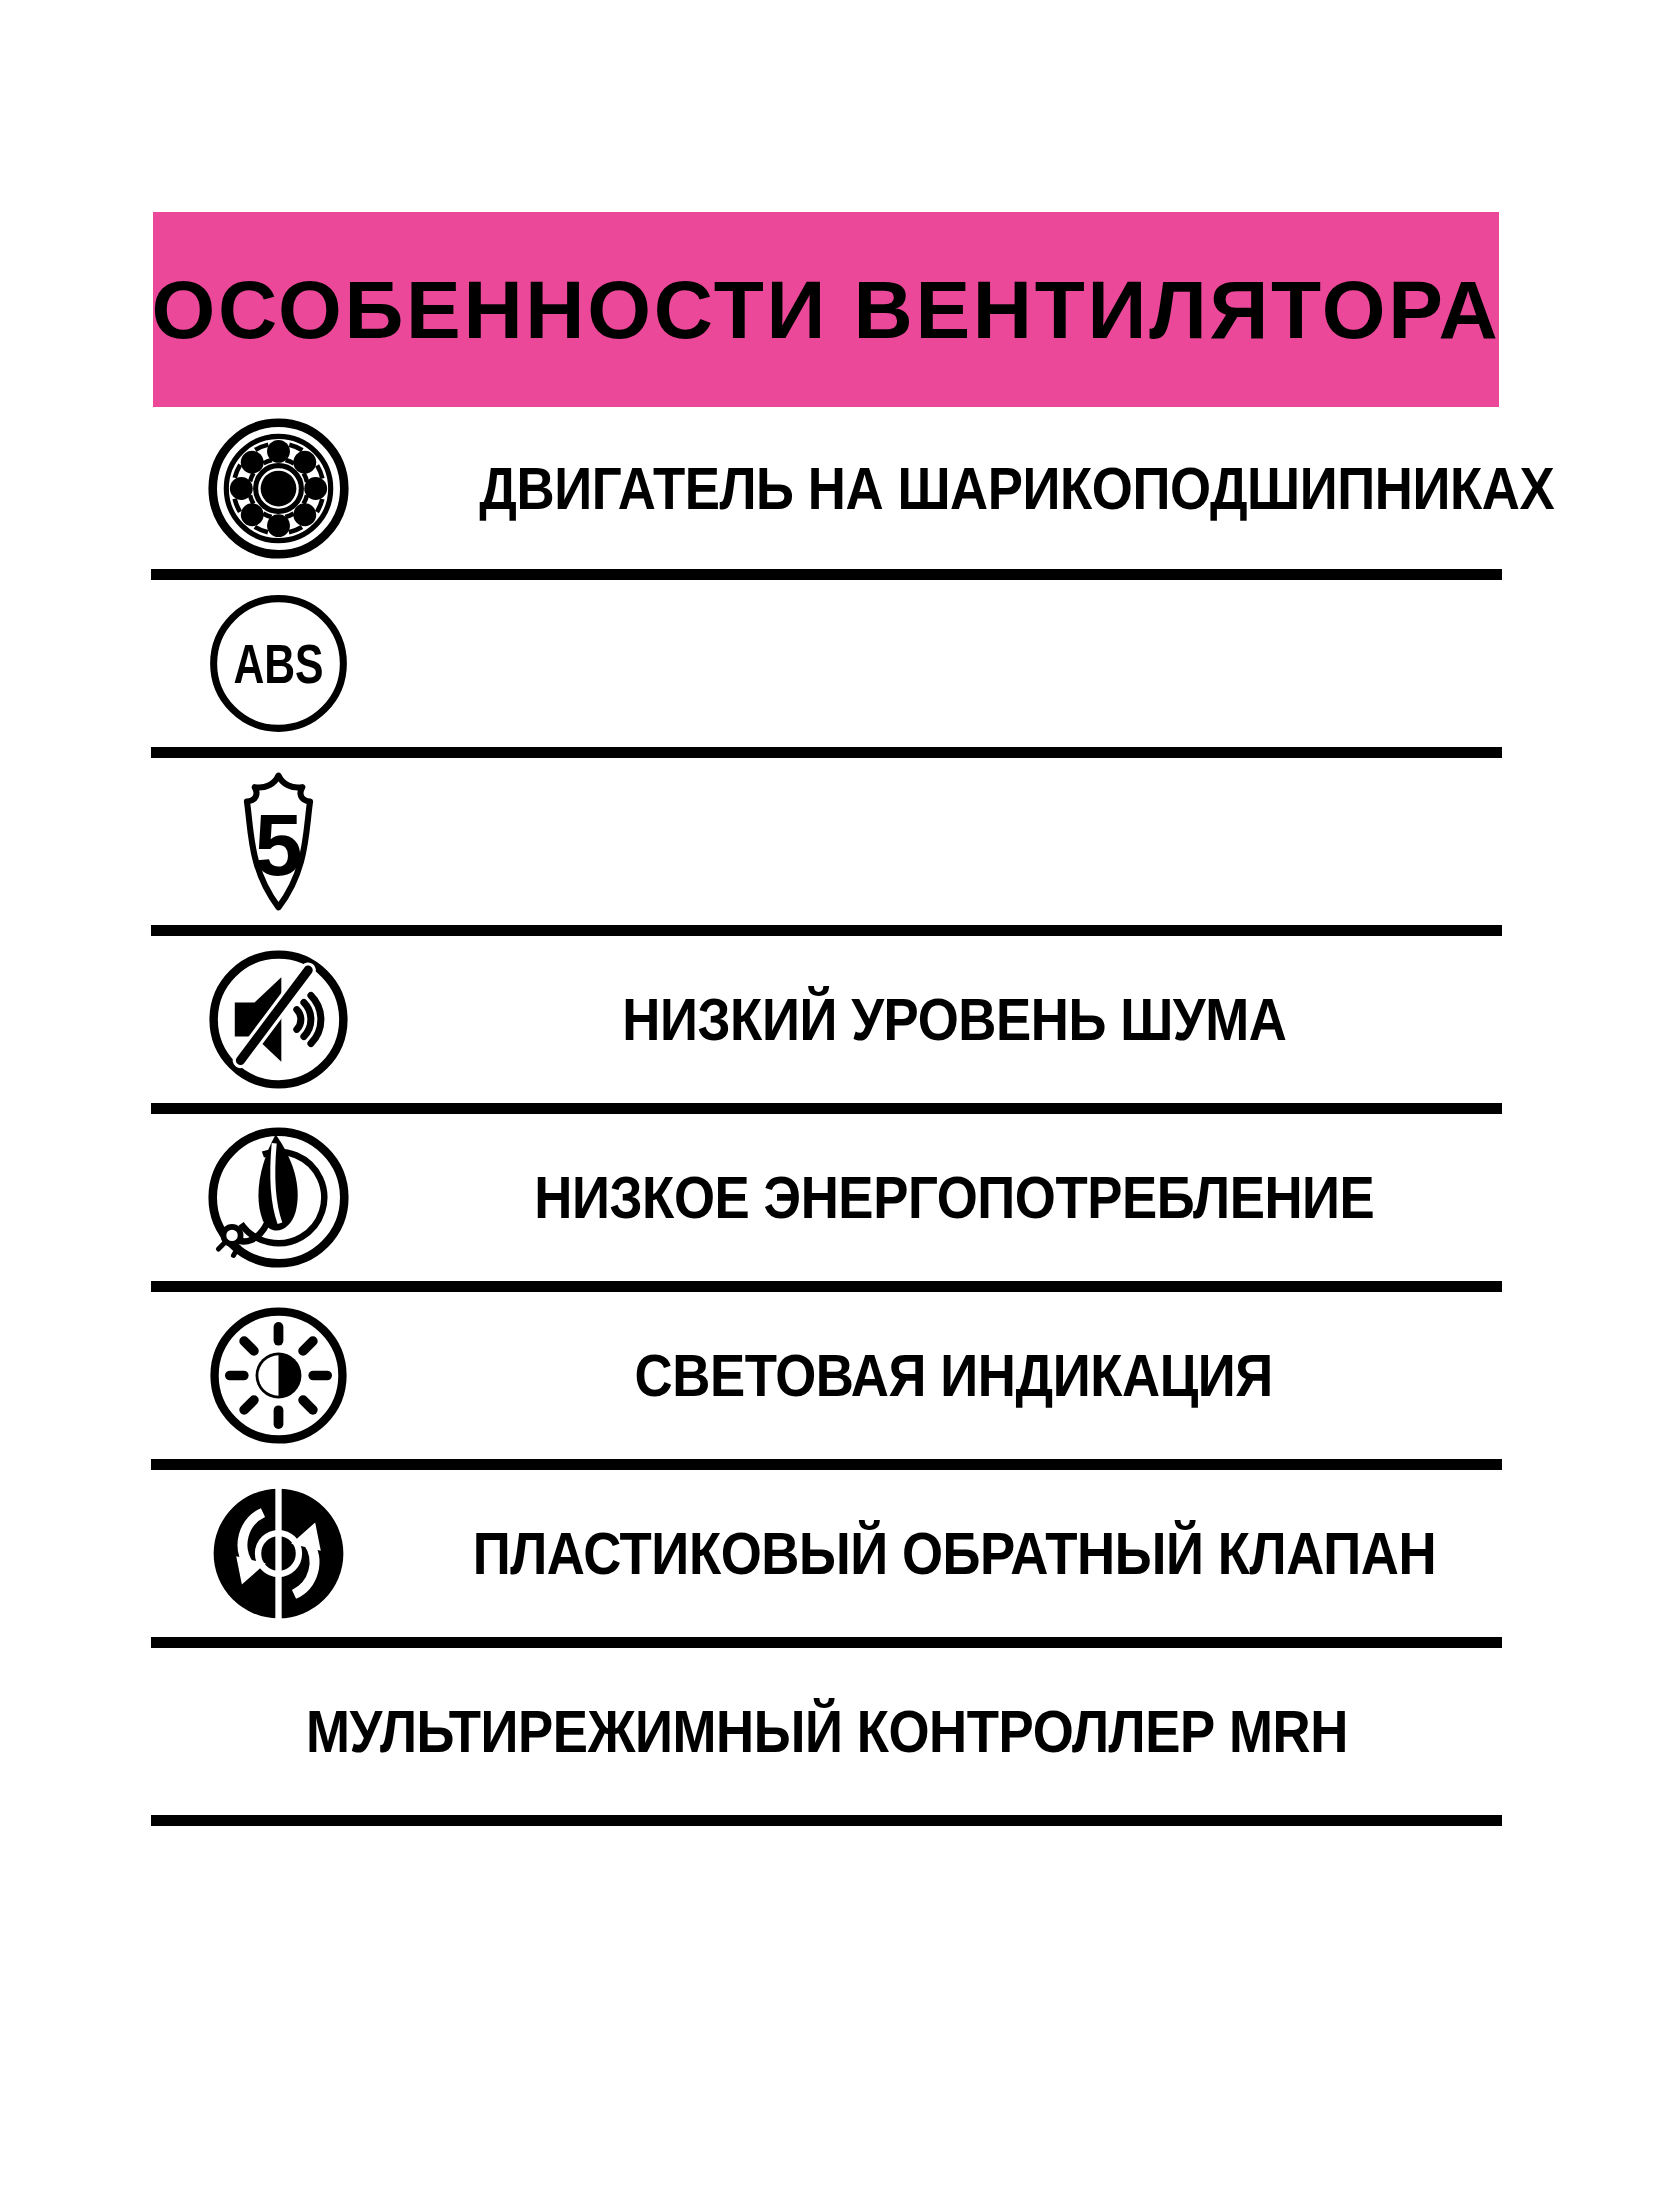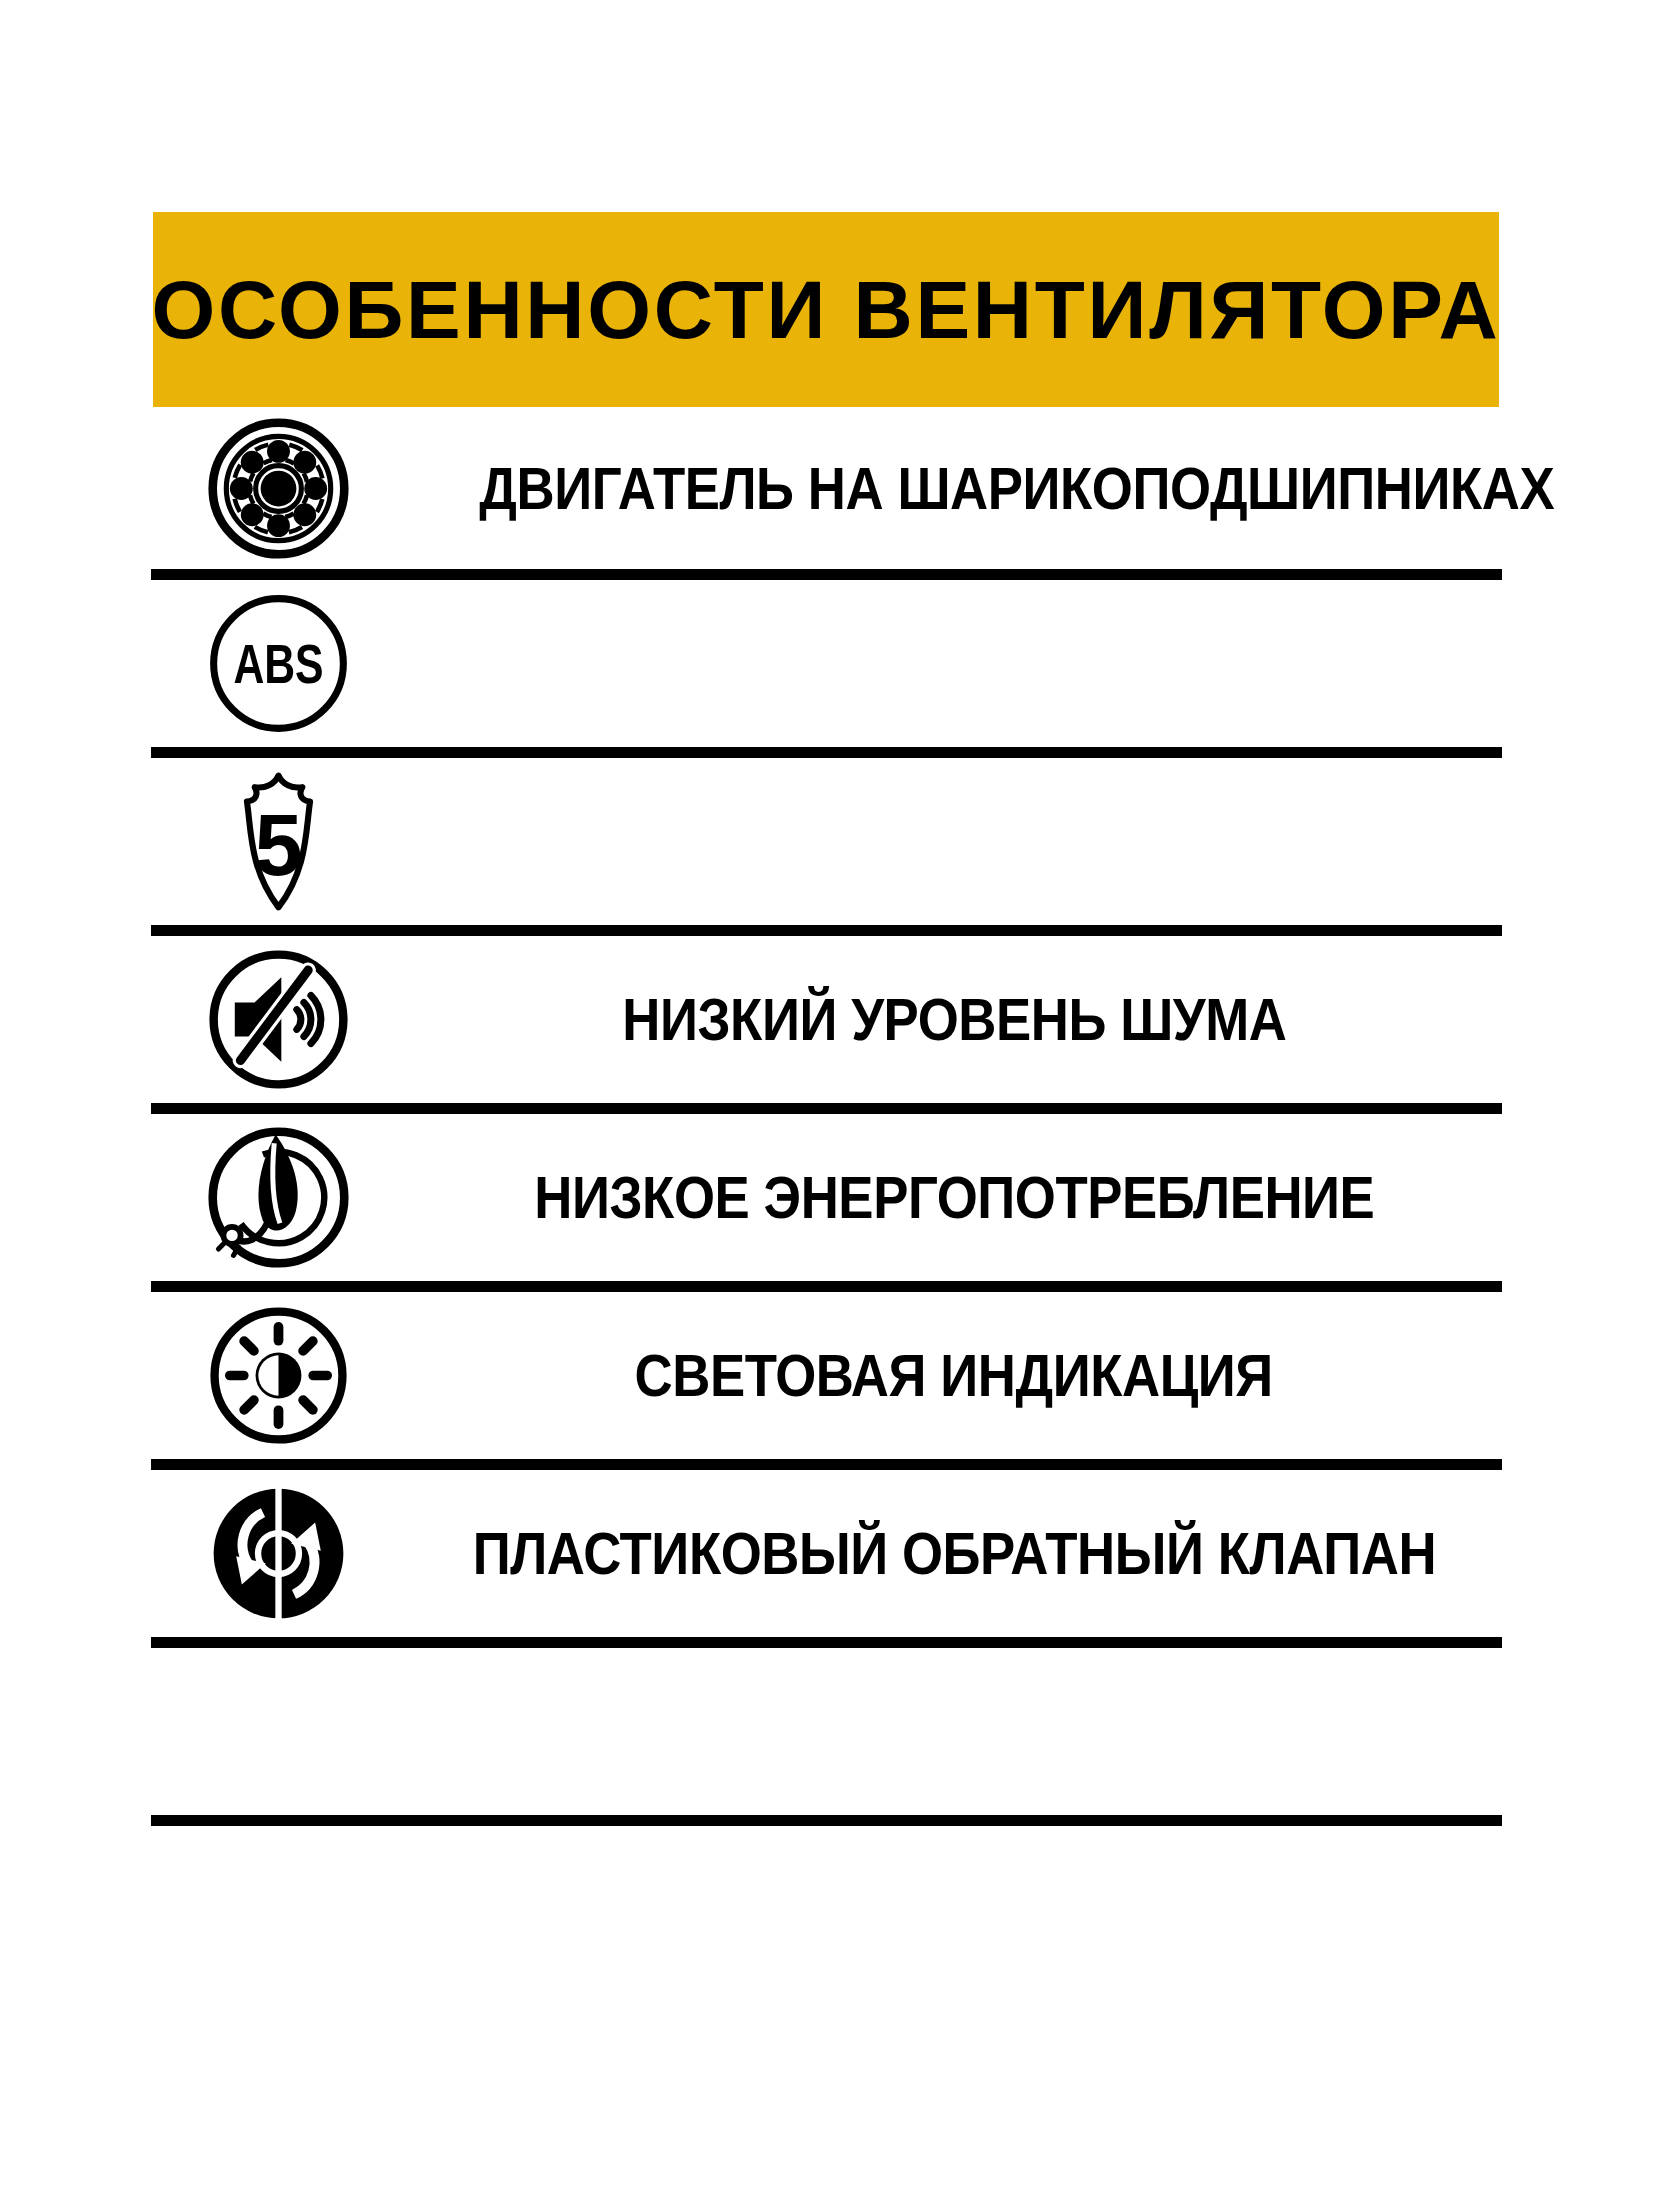--- a/index.html
+++ b/index.html
@@ -4,21 +4,21 @@
 <style>
   html,body{margin:0;padding:0;}
   body{
     width:1654px;height:2205px;background:#ffffff;
     font-family:"Liberation Sans",sans-serif;color:#000;
     position:relative;overflow:hidden;
   }
   .page{position:absolute;inset:0;}
   .title-bar{
     position:absolute;left:153px;top:212px;width:1346px;height:195px;
-    background:#eab308;display:flex;align-items:center;justify-content:center;
+    background:#ec4899;display:flex;align-items:center;justify-content:center;
   }
   .title-bar h1{
     margin:0;font-size:82px;font-weight:bold;letter-spacing:2.7px;
     white-space:nowrap;color:#000;
   }
   .rows{
     position:absolute;left:151px;top:407px;width:1351px;
   }
   .row{
     height:167px;border-bottom:11.3px solid #000;
@@ -163,17 +163,20 @@
           <path d="M61,79 A25,25 0 0 0 71,42" fill="none" stroke="#fff" stroke-width="7"></path>
           <polygon points="80,48 59,43 76,28" fill="#fff"></polygon>
         </svg>
       </div>
       <div class="label-cell">
         <span class="feature-label">ПЛАСТИКОВЫЙ ОБРАТНЫЙ КЛАПАН</span>
       </div>
     </div>
 
     <div class="row">
+      <div class="label-cell">
+        <span class="feature-label">МУЛЬТИРЕЖИМНЫЙ КОНТРОЛЛЕР MRH</span>
+      </div>
     </div>
 
   </main>
 </div>
 
 
 </body></html>

